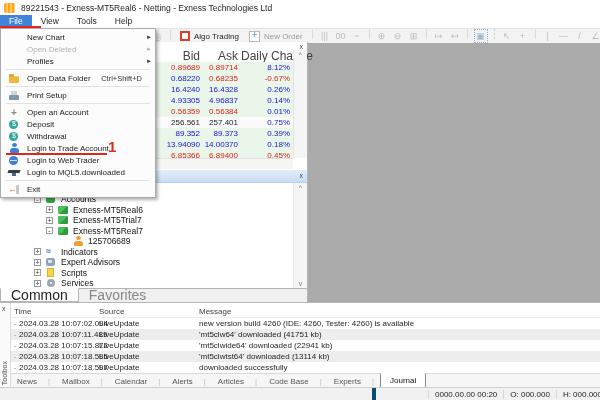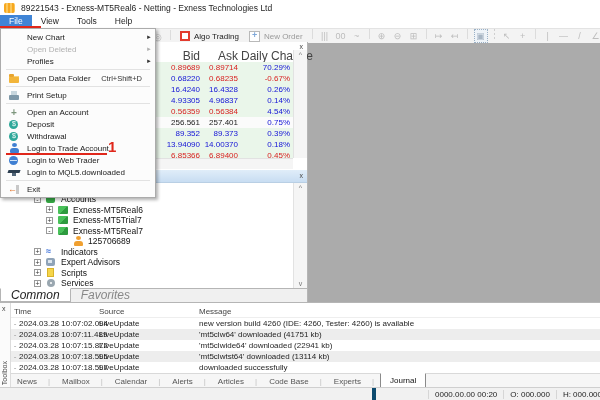--- a/index.html
+++ b/index.html
@@ -61,21 +61,21 @@
   .nav-tree{position:absolute;top:24px;left:0;right:14px;height:95px;overflow:hidden;padding-left:29px;}
   .tree-row{height:10.5px;display:flex;align-items:center;font-size:8.5px;color:#111;white-space:nowrap;}
   .lv1{padding-left:5px;} .lv2{padding-left:17px;} .lv3{padding-left:32px;}
   .exp{width:7px;height:7px;box-sizing:border-box;border:1px solid #9a9a9a;background:#fff;margin-right:4px;
        font-size:7px;line-height:5px;text-align:center;color:#333;flex:none;}
   .exp.hid{visibility:hidden;}
   .tic{position:relative;display:inline-block;width:12px;height:10px;margin-right:4px;flex:none;}
   .nav-vscroll{position:absolute;top:13px;right:0;bottom:14px;width:13px;background:#f5f5f5;border-left:1px solid #e2e2e2;}
   .nav-tabs{position:absolute;bottom:0;left:0;right:0;height:13px;background:#f0f0f0;
             border-top:1px solid #b5b5b5;display:flex;}
-  .nav-tab{padding:0 10px;line-height:12px;font-size:12px;color:#888;font-style:italic;}
+  .nav-tab{padding:0 10px;line-height:12px;font-size:14px;color:#888;}
   .nav-tab.active{background:#fff;border:1px solid #b5b5b5;border-top:1px solid #fff;margin-top:-1px;color:#222;}
   
   .toolbox{position:absolute;left:0;top:302px;width:600px;height:85px;background:#fff;border-top:1px solid #b5b5b5;}
   .tb-side{position:absolute;left:0;top:0;bottom:0;width:10px;background:#fbfbfb;border-right:1px solid #dcdcdc;}
   .tb-side-close{top:2px;left:2px;}
   .tb-side-label{position:absolute;bottom:3px;left:1px;font-size:7px;color:#444;
                  writing-mode:vertical-rl;transform:rotate(180deg);}
   .tb-head{position:absolute;left:11px;top:2px;right:0;height:12px;display:flex;align-items:center;
            font-size:8px;color:#444;border-bottom:1px solid #eee;}
   .h-time{width:88px;padding-left:3px;box-sizing:border-box;}
@@ -187,21 +187,21 @@
       <span class="mwc c-sym"></span>
       <span class="mwc c-bid">Bid</span>
       <span class="mwc c-ask">Ask</span>
       <span class="mwc c-chg">Daily Change</span>
     </div>
     <div class="mw-body">
       <div class="mw-row rg">
           <span class="mwc c-sym"></span>
           <span class="mwc c-bid dn">0.89689</span>
           <span class="mwc c-ask dn">0.89714</span>
-          <span class="mwc c-chg up">70.29%</span>
+          <span class="mwc c-chg up">8.12%</span>
         </div>
         <div class="mw-row rg">
           <span class="mwc c-sym"></span>
           <span class="mwc c-bid up">0.68220</span>
           <span class="mwc c-ask dn">0.68235</span>
           <span class="mwc c-chg dn">-0.67%</span>
         </div>
         <div class="mw-row rg">
           <span class="mwc c-sym"></span>
           <span class="mwc c-bid up">16.4240</span>
@@ -211,21 +211,21 @@
         <div class="mw-row rg">
           <span class="mwc c-sym"></span>
           <span class="mwc c-bid up">4.93305</span>
           <span class="mwc c-ask up">4.96837</span>
           <span class="mwc c-chg up">0.14%</span>
         </div>
         <div class="mw-row rg">
           <span class="mwc c-sym"></span>
           <span class="mwc c-bid dn">0.56359</span>
           <span class="mwc c-ask dn">0.56384</span>
-          <span class="mwc c-chg up">4.54%</span>
+          <span class="mwc c-chg up">0.01%</span>
         </div>
         <div class="mw-row rw">
           <span class="mwc c-sym"></span>
           <span class="mwc c-bid fl">256.561</span>
           <span class="mwc c-ask fl">257.401</span>
           <span class="mwc c-chg up">0.75%</span>
         </div>
         <div class="mw-row rg">
           <span class="mwc c-sym"></span>
           <span class="mwc c-bid up">89.352</span>

